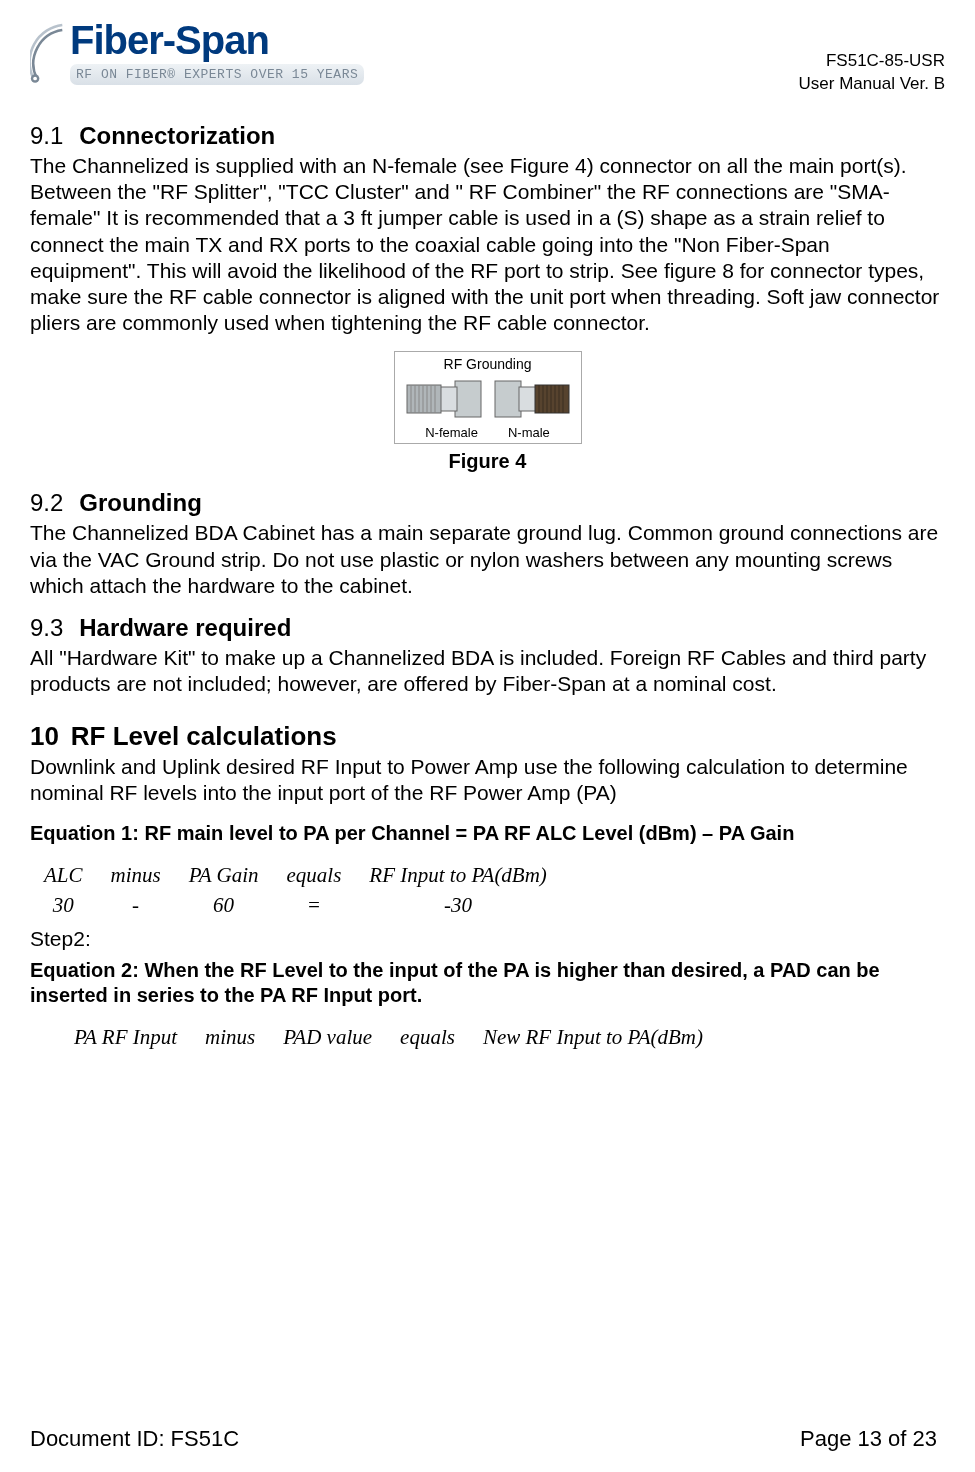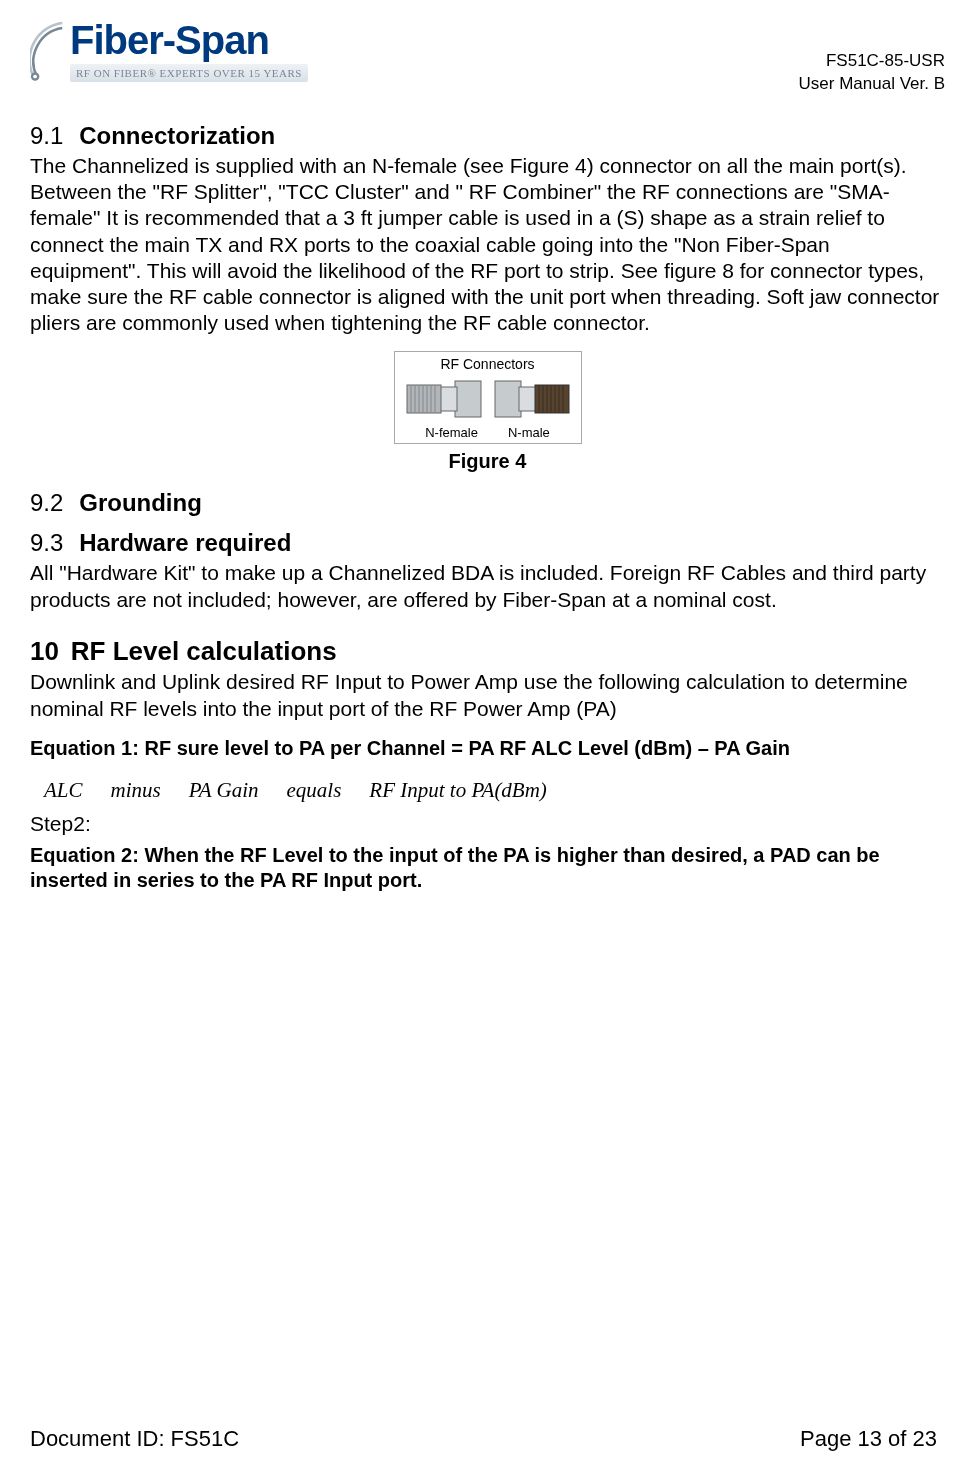--- a/index.html
+++ b/index.html
@@ -32,27 +32,27 @@
   }
   .logo-text-main {
     font-family: "Trebuchet MS", Arial, sans-serif;
     font-weight: 700;
     font-size: 40px;
     color: #003a7e;
     line-height: 1;
     letter-spacing: -1px;
   }
   .logo-text-sub {
-    font-family: Liberation Serif, serif;
-    font-size: 11px;
+    font-family: Liberation Mono, monospace;
+    font-size: 13px;
     letter-spacing: 0.5px;
     color: #7a8896;
     background: linear-gradient(#eef2f5, #d9e0e7);
     padding: 3px 6px;
-    border-radius: 2px;
+    border-radius: 7px;
     display: inline-block;
     margin-top: 4px;
   }
   .header-right {
     text-align: right;
     font-size: 17px;
     padding-top: 30px;
     line-height: 1.35;
   }
   .content {
@@ -173,21 +173,21 @@
   <div class="content">
 
     <div>
       <span class="hnum">9.1</span>
       <span class="htitle">Connectorization</span>
     </div>
     <div class="para">The Channelized is supplied with an N-female (see Figure 4) connector on all the main port(s). Between the "RF Splitter", "TCC Cluster" and " RF Combiner" the RF  connections are "SMA-female" It is recommended that a 3 ft jumper cable is used in a (S) shape as a strain relief to connect the main TX and RX ports to the coaxial cable going into the "Non Fiber-Span equipment". This will avoid the likelihood of the RF port to strip.  See figure 8 for connector types, make sure the RF cable connector is aligned with the unit port when threading. Soft jaw connector pliers are commonly used when tightening the RF cable connector.</div>
 
     <div class="fig-wrap">
       <div class="conn-box">
-        <div class="conn-label-top">RF Connectors</div>
+        <div class="conn-label-top">RF Grounding</div>
         <div class="conn-row">
           <svg width="78" height="48">
             <rect x="50" y="6" width="26" height="36" fill="#c6ccce" stroke="#666"></rect>
             <rect x="34" y="12" width="18" height="24" fill="#d9dde0" stroke="#666"></rect>
             <rect x="2" y="10" width="34" height="28" fill="#b0b6b9" stroke="#666"></rect>
             <line x1="6" y1="10" x2="6" y2="38" stroke="#888"></line>
               <line x1="10" y1="10" x2="10" y2="38" stroke="#888"></line>
             <line x1="14" y1="10" x2="14" y2="38" stroke="#888"></line>
               <line x1="18" y1="10" x2="18" y2="38" stroke="#888"></line>
             <line x1="22" y1="10" x2="22" y2="38" stroke="#888"></line>
@@ -212,52 +212,67 @@
           <span>N-male</span>
         </div>
       </div>
     </div>
     <div class="fig-caption">Figure 4</div>
 
     <div>
       <span class="hnum">9.2</span>
       <span class="htitle">Grounding</span>
     </div>
+    <div class="para">The Channelized BDA Cabinet has a main separate ground lug.  Common ground connections are via the VAC Ground strip. Do not use plastic or nylon washers between any mounting screws which attach the hardware to the cabinet.</div>
 
     <div class="section-space">
       <span class="hnum">9.3</span>
       <span class="htitle">Hardware required</span>
     </div>
     <div class="para">All "Hardware Kit" to make up a Channelized BDA is included.  Foreign RF Cables and third party products are not included; however, are offered by Fiber-Span at a nominal cost.</div>
 
     <div style="margin-top:22px">
       <span class="h2num">10</span>
       <span class="h2num" style="margin-left:6px">RF Level calculations</span>
     </div>
     <div class="para">Downlink and Uplink desired RF Input to Power Amp use the following calculation to determine nominal RF levels into the input port of the RF Power Amp (PA)</div>
 
-    <div class="eqn-title">Equation 1:  RF sure level to PA per Channel = PA RF ALC Level (dBm) – PA Gain</div>
+    <div class="eqn-title">Equation 1:  RF main level to PA per Channel = PA RF ALC Level (dBm) – PA Gain</div>
 
     <table class="eq italic-row">
       <tbody>
           <tr>
         <td>ALC</td>
         <td>minus</td>
         <td>PA Gain</td>
         <td>equals</td>
         <td>RF Input to PA(dBm)</td>
       </tr>
+      <tr>
+        <td>30</td>
+        <td>-</td>
+        <td>60</td>
+        <td>=</td>
+        <td>-30</td>
+      </tr>
     </tbody>
       </table>
 
     <div style="margin:6px 0">Step2:</div>
     <div class="eqn-title">Equation 2: When the RF Level to the input of the PA is higher than desired, a PAD can be inserted in series to the PA RF Input port.</div>
 
     <table class="eq italic-row" style="margin-left:30px">
       <tbody>
+          <tr>
+        <td>PA RF Input</td>
+        <td>minus</td>
+        <td>PAD value</td>
+        <td>equals</td>
+        <td>New RF Input to PA(dBm)</td>
+      </tr>
     </tbody>
       </table>
 
   </div>
 
   <div class="footer">
     <span>Document ID: FS51C</span>
     <span class="center">Page 13 of 23</span>
     <span>&nbsp;</span>
   </div>

